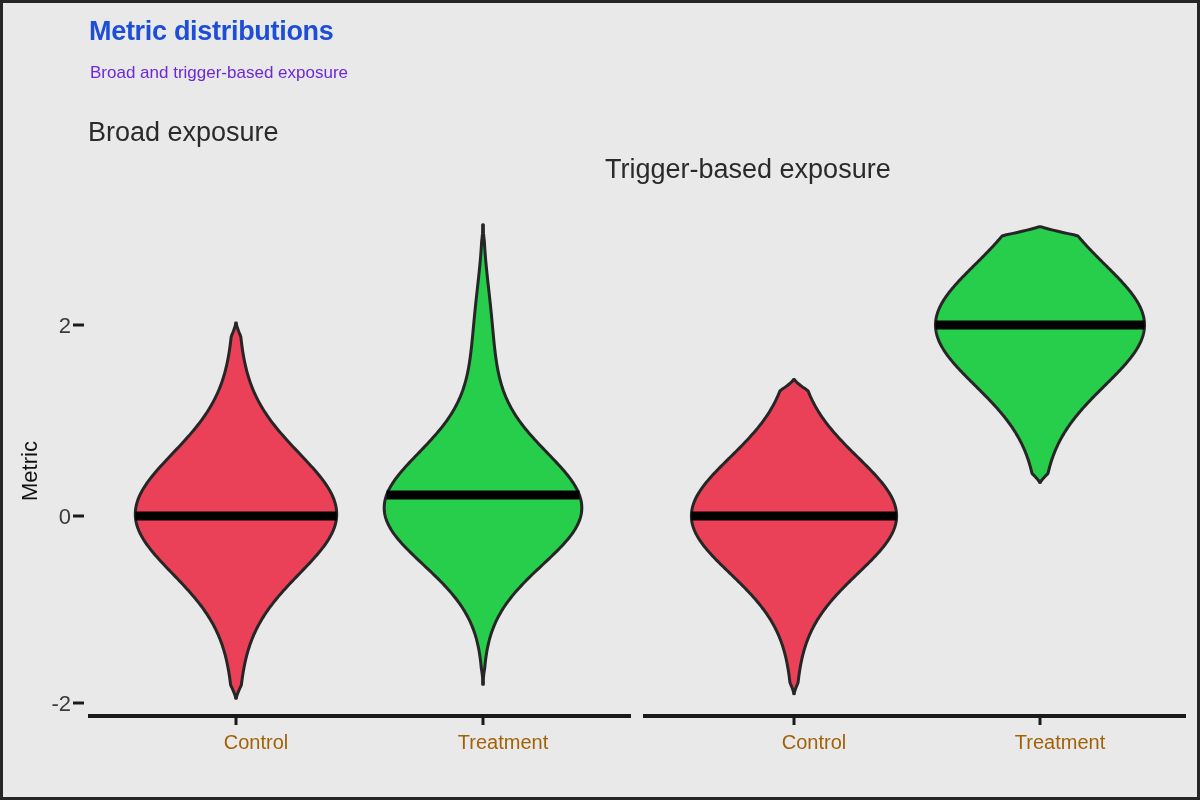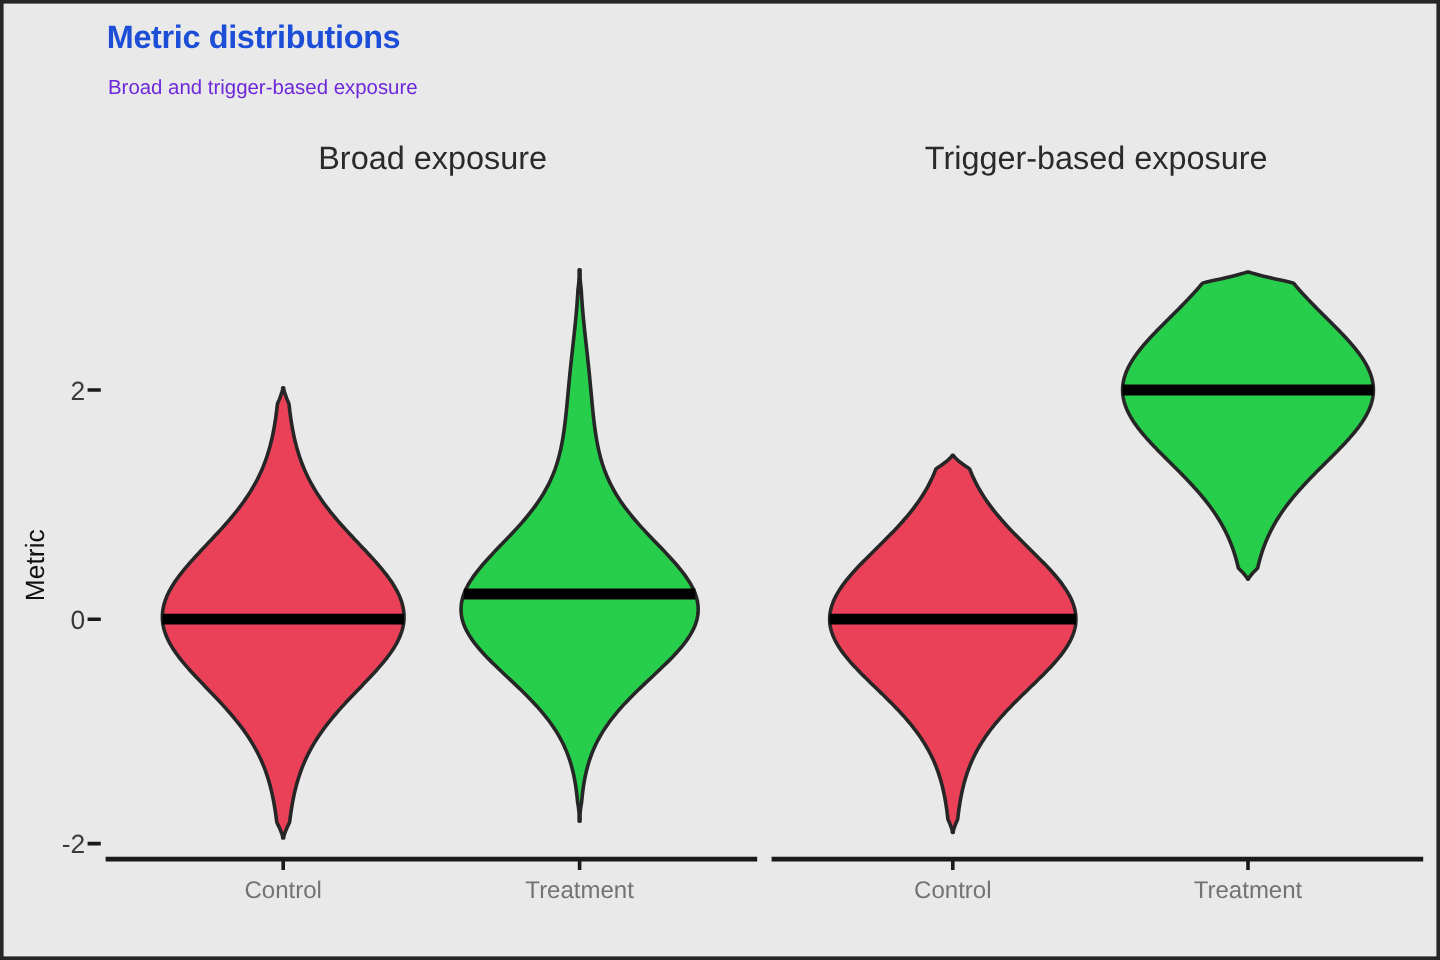--- a/index.html
+++ b/index.html
@@ -41,43 +41,43 @@
     left: 87px;
     top: 60px;
     white-space: nowrap;
   }
   .panel-title {
     position: absolute;
     font-family: "Liberation Sans", sans-serif;
     font-size: 27px;
     color: #2a2a2a;
     top: 114px;
-    text-align: center;
     white-space: nowrap;
   }
   #panel-title-1 { left: 85px; width: 545px; }
-  #panel-title-2 { left: 638px; width: 545px; }
+  #panel-title-2 { left: 602px; width: 545px; margin-top: 37px; }
   .ytick-label {
     position: absolute;
     font-family: "Liberation Sans", sans-serif;
     font-size: 22px;
     color: #3a3a3a;
     text-align: right;
     width: 46px;
     left: 22px;
     white-space: nowrap;
   }
   .xtick-label {
     position: absolute;
     font-family: "Liberation Sans", sans-serif;
     font-size: 20px;
-    color: #737373;
+    color: #a16207;
     white-space: nowrap;
     top: 728px;
     transform: translateX(-50%);
+    margin-left: 20px;
   }
   #axis-title-y {
     position: absolute;
     font-family: "Liberation Sans", sans-serif;
     font-size: 22px;
     color: #111111;
     left: -18px;
     top: 455px;
     width: 90px;
     text-align: center;

